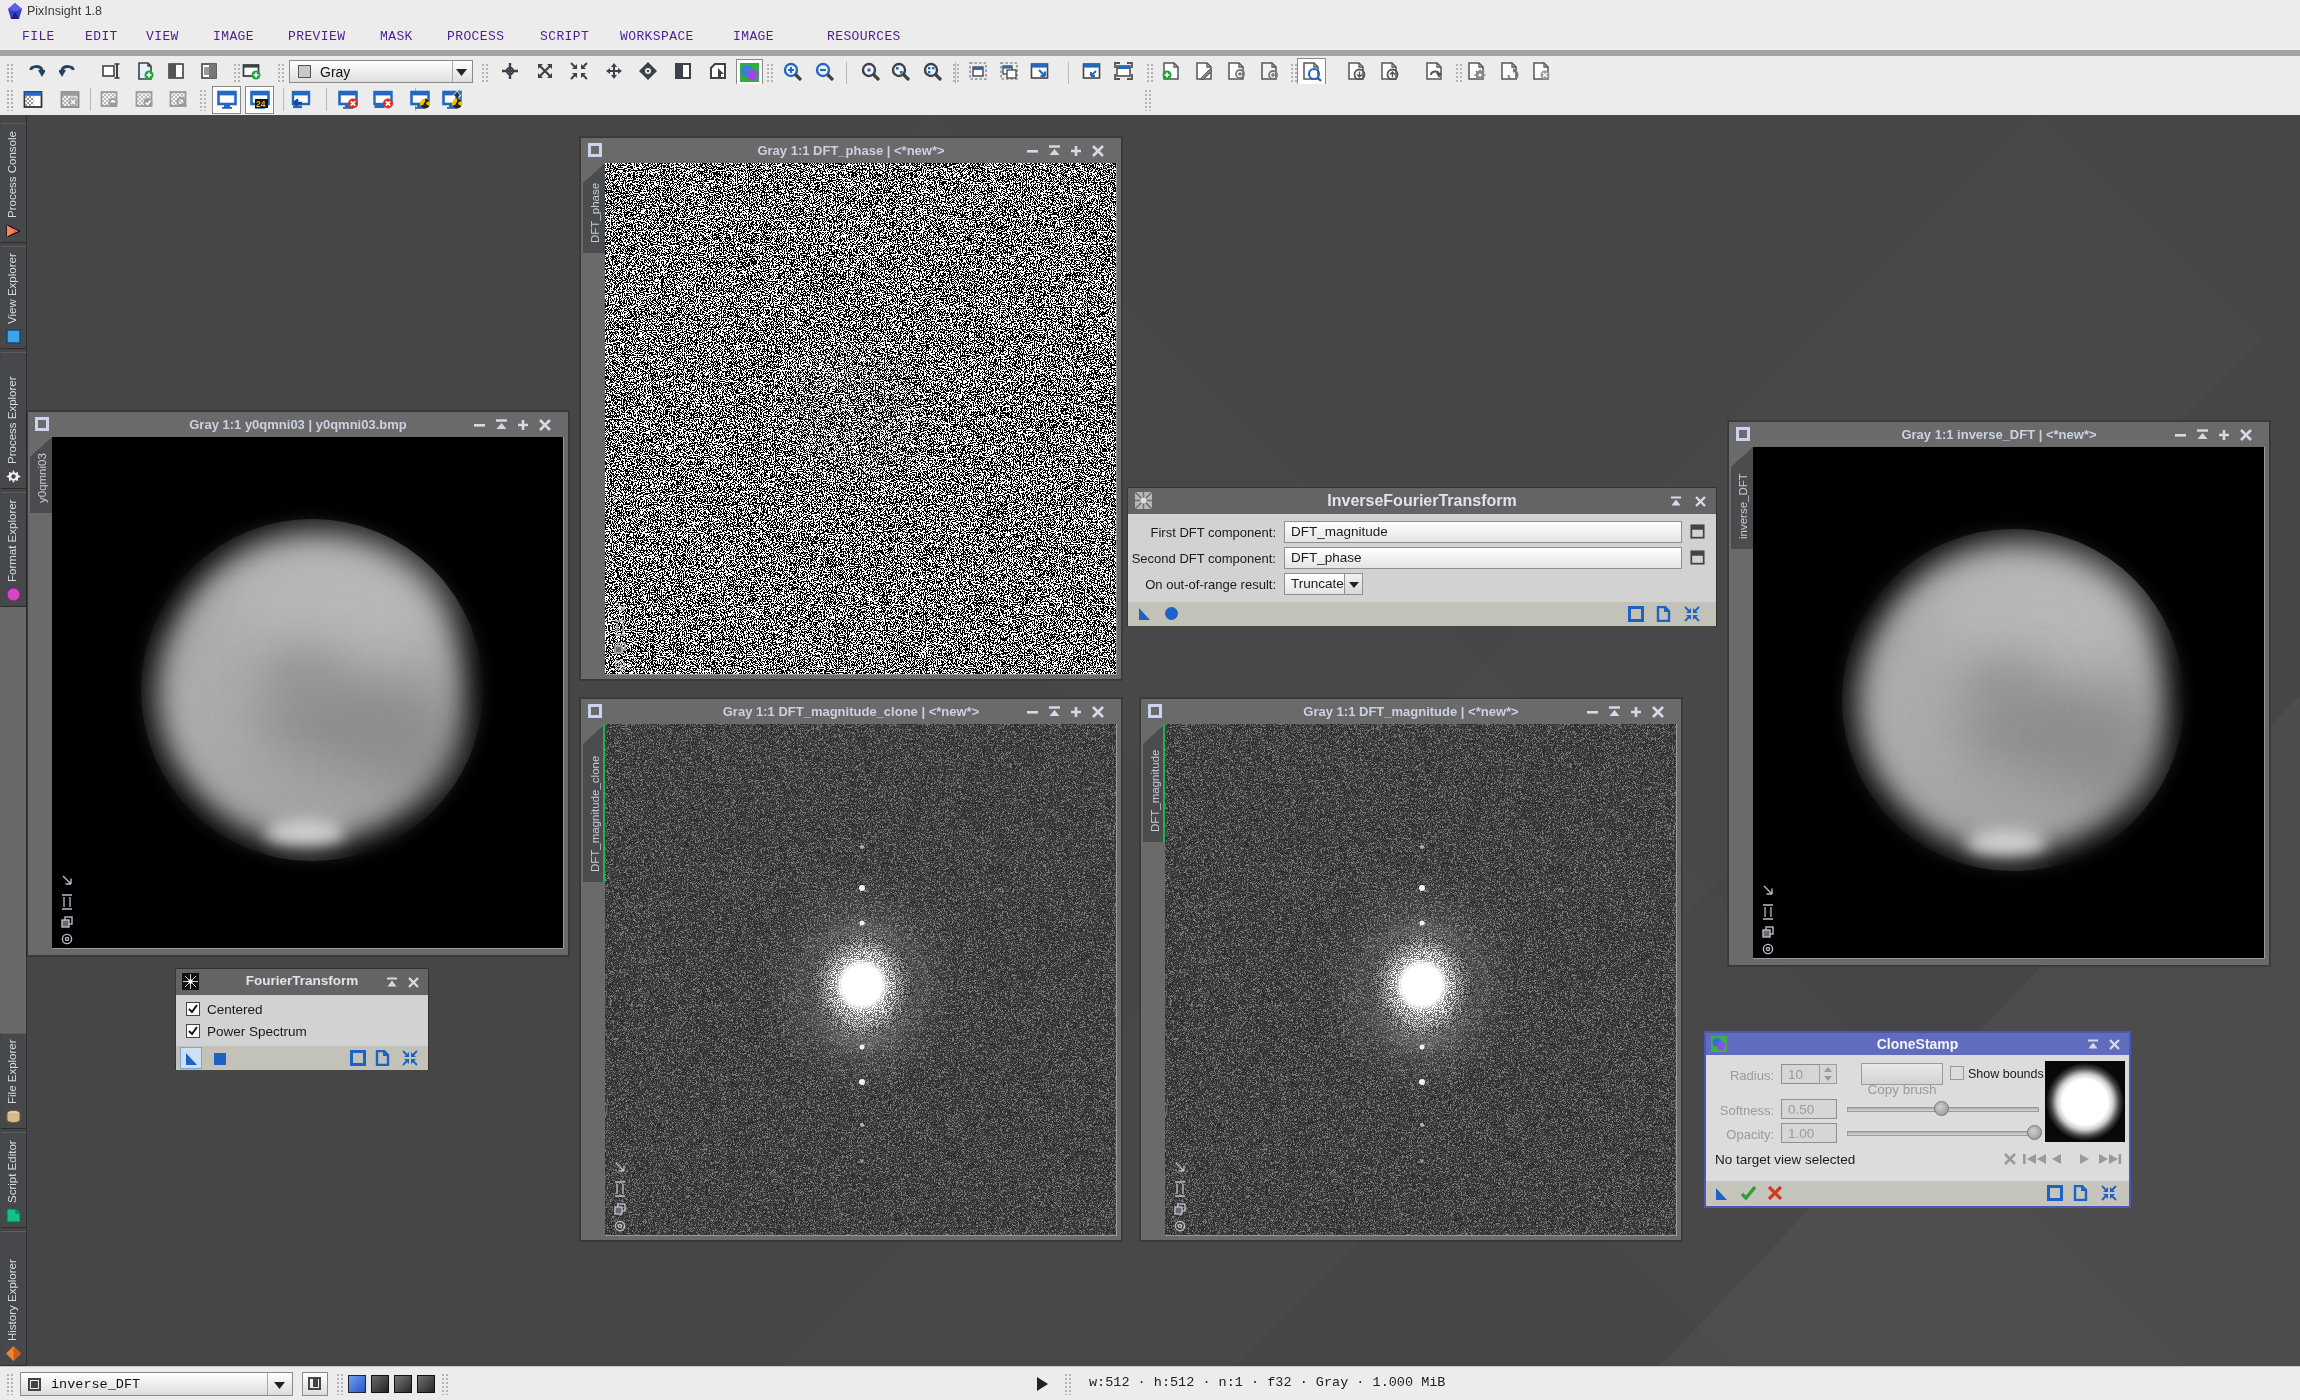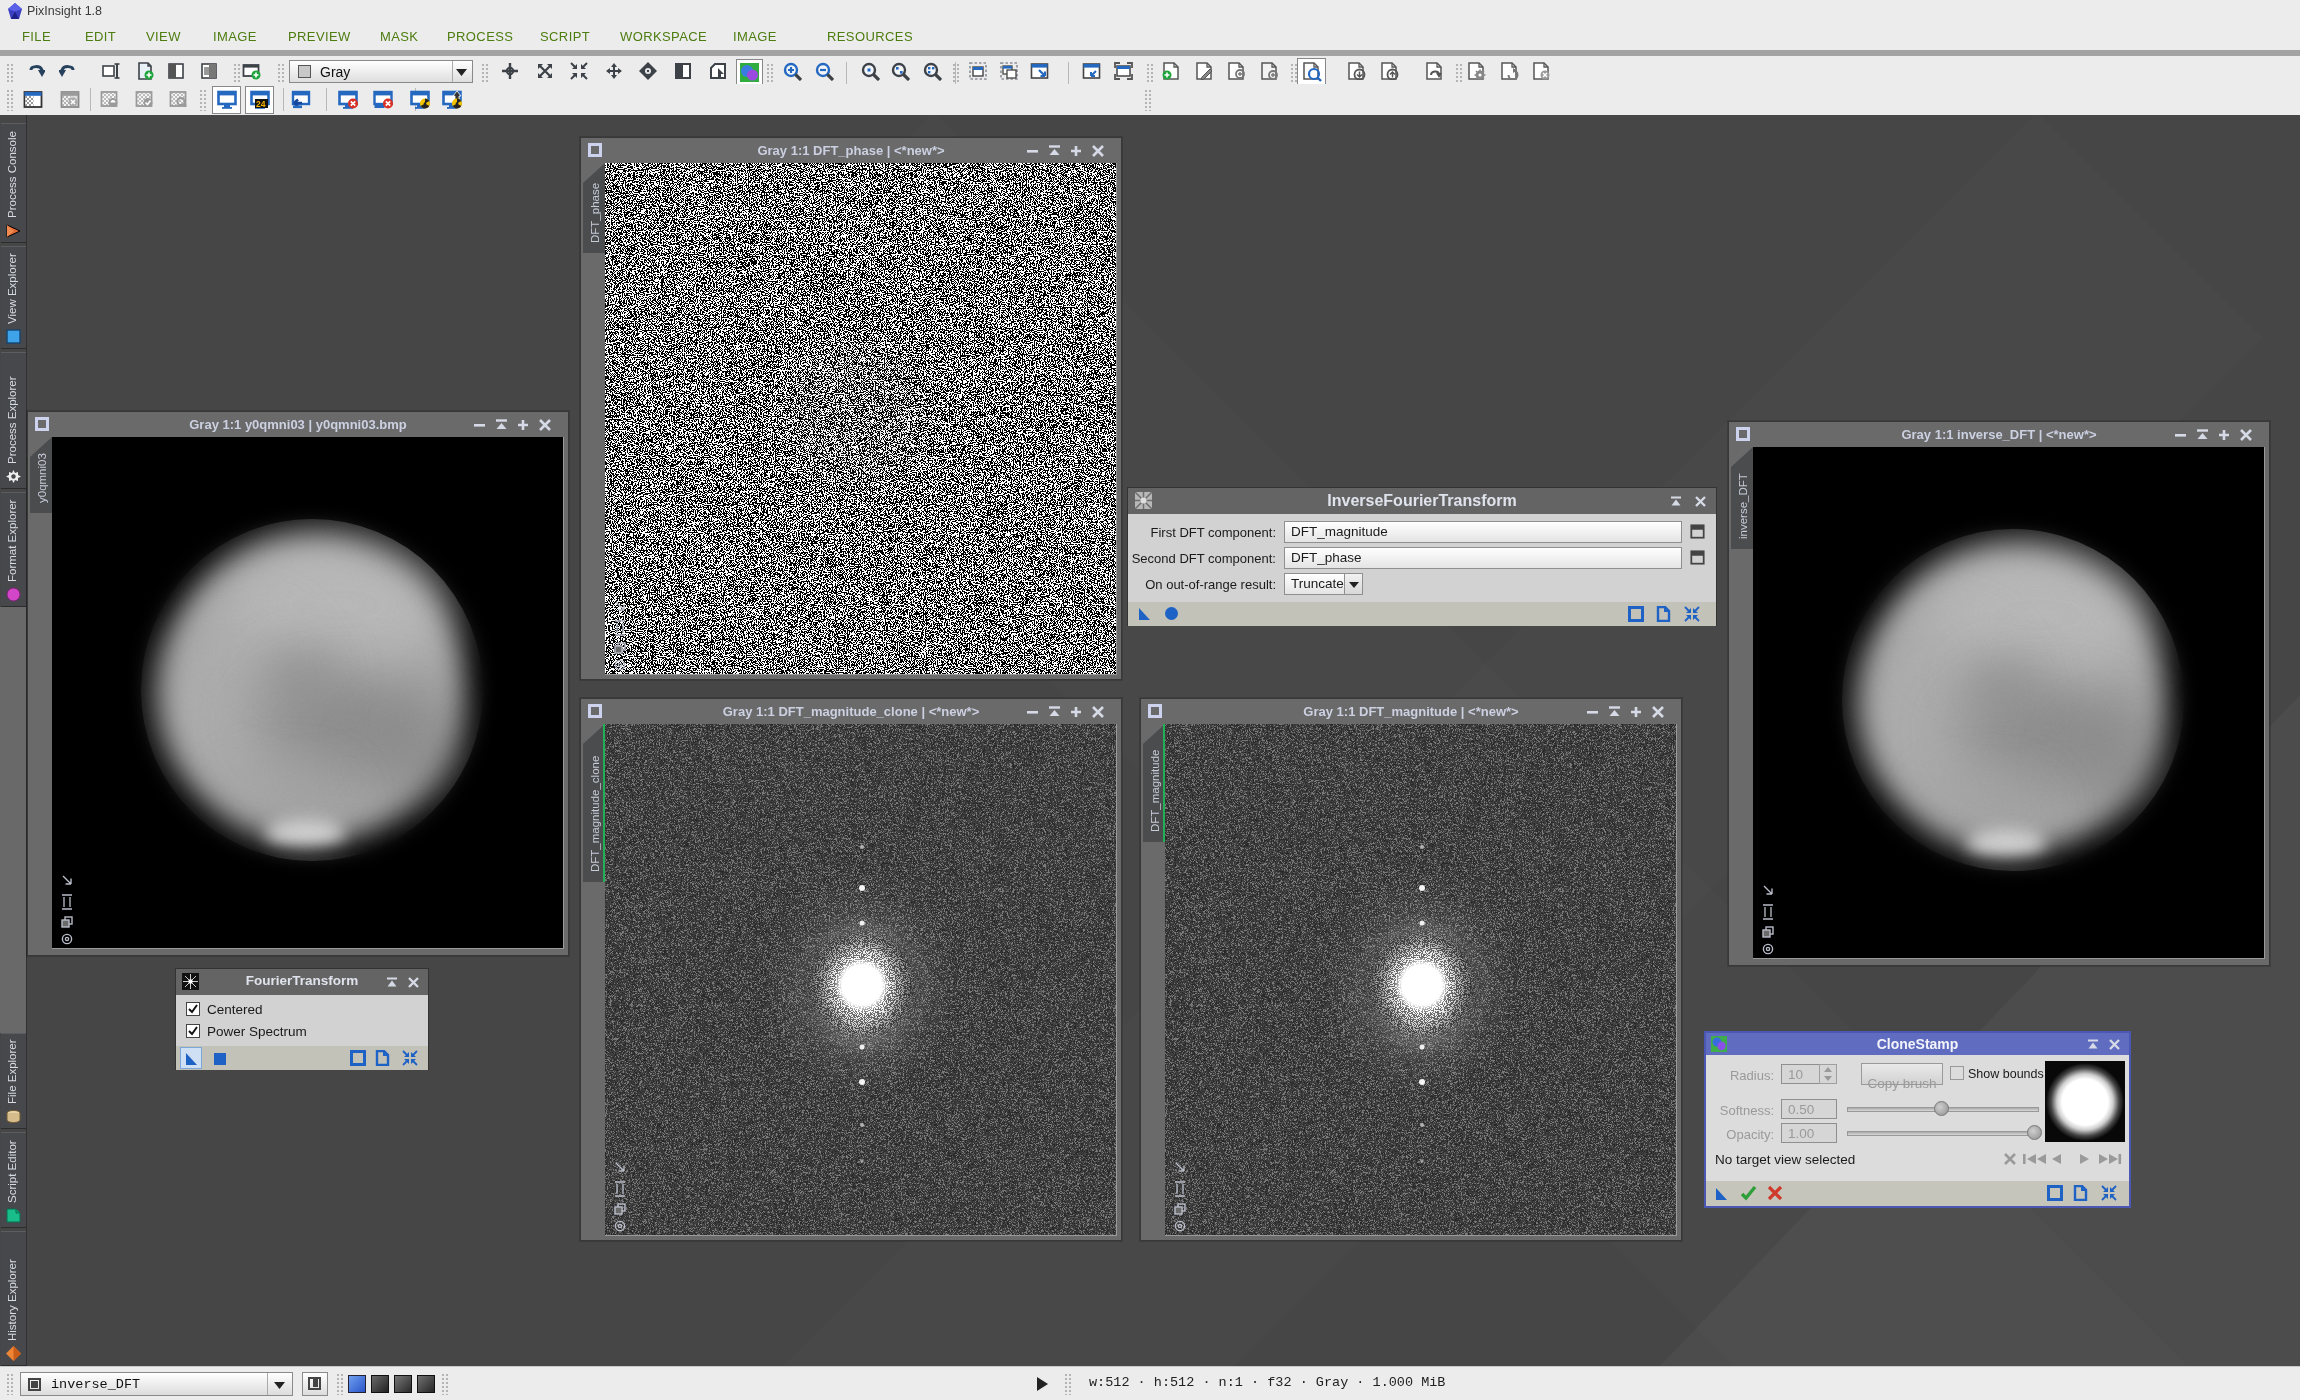--- a/index.html
+++ b/index.html
@@ -3,21 +3,21 @@
 <style>
 *{margin:0;padding:0;box-sizing:border-box;}
 html,body{width:2300px;height:1400px;overflow:hidden;background:#ececec;
   font-family:"Liberation Sans",sans-serif;}
 .abs{position:absolute;}
 #page{position:relative;width:2300px;height:1400px;}
 
 #titlebar{left:0;top:0;width:2300px;height:24px;background:#ececec;}
 #titlebar .t{position:absolute;left:27px;top:4px;font-size:12.5px;color:#3a3a3a;}
 #menubar{left:0;top:24px;width:2300px;height:26px;background:#ececec;}
-.mi{position:absolute;top:5px;font-size:13px;color:#4d7c0f;letter-spacing:0.4px;}
+.mi{position:absolute;top:5px;font-size:13px;color:#4c1d95;letter-spacing:0.4px;font-family:Liberation Mono, monospace;}
 #tb1{left:0;top:50px;width:2300px;height:34px;background:#ececec;border-top:6px solid #a3a3a3;}
 #tb2{left:0;top:84px;width:2300px;height:31px;background:#ececec;}
 .hdl{position:absolute;width:7px;background-image:radial-gradient(#b4b4b4 1.1px,transparent 1.2px);background-size:4px 4px;}
 .vsep{position:absolute;width:1px;background:#b8b8b8;}
 .ic{position:absolute;}
 
 #ws{left:0;top:115px;width:2300px;height:1251px;background:#464646;overflow:hidden;}
 .wm{position:absolute;background:rgba(255,255,255,0.022);}
 
 #sbline{left:26px;top:115px;width:1px;height:1251px;background:#303030;}
@@ -803,21 +803,21 @@
  </div>
  <div class="dbody" style="top:22px;height:126px;background:#dcdcdc;">
    <div class="lbl dis" style="left:0;top:13px;width:68px;">Radius:</div>
    <div class="fld" style="left:75px;top:9px;width:56px;height:20px;color:#9a9a9a;background:#d6d6d6;">10</div>
    <div class="abs" style="left:113px;top:9px;width:18px;height:20px;background:#d6d6d6;border:1px solid #9f9f9f;">
      <svg width="16" height="18" style="position:absolute;left:0;top:1px">
             <polygon points="8,1 12,6 4,6" fill="#999"></polygon>
             <polygon points="8,15 12,10 4,10" fill="#999"></polygon>
           </svg>
         </div>
-   <div class="btn" style="left:155px;top:8px;width:82px;height:22px;padding-top:12px;">Copy brush</div>
+   <div class="btn" style="left:155px;top:8px;width:82px;height:22px;padding-top:18px;">Copy brush</div>
    <div class="cb" style="left:244px;top:11px;background:#dcdcdc;border-color:#999;"></div>
    <div class="abs" style="left:262px;top:12px;font-size:12.5px;color:#1a1a1a;">Show bounds</div>
    <div class="abs" style="left:339px;top:6px;width:80px;height:81px;background:#080808;">
      <div class="abs" style="left:0;top:0;width:80px;height:81px;background:radial-gradient(circle at 40px 41px,#fff 0 23px,rgba(255,255,255,0.8) 28px,rgba(255,255,255,0.25) 34px,transparent 39px);"></div>
    </div>
    <div class="lbl dis" style="left:0;top:48px;width:68px;">Softness:</div>
    <div class="fld" style="left:75px;top:44px;width:56px;height:20px;color:#9a9a9a;background:#d6d6d6;">0.50</div>
    <div class="abs" style="left:141px;top:52px;width:192px;height:5px;background:linear-gradient(#aaa,#d8d8d8);border:1px solid #999;"></div>
    <div class="abs" style="left:228px;top:46px;width:15px;height:15px;border-radius:50%;background:radial-gradient(circle at 5px 5px,#cfcfcf,#8f8f8f);border:1px solid #777;"></div>
    <div class="lbl dis" style="left:0;top:72px;width:68px;">Opacity:</div>

